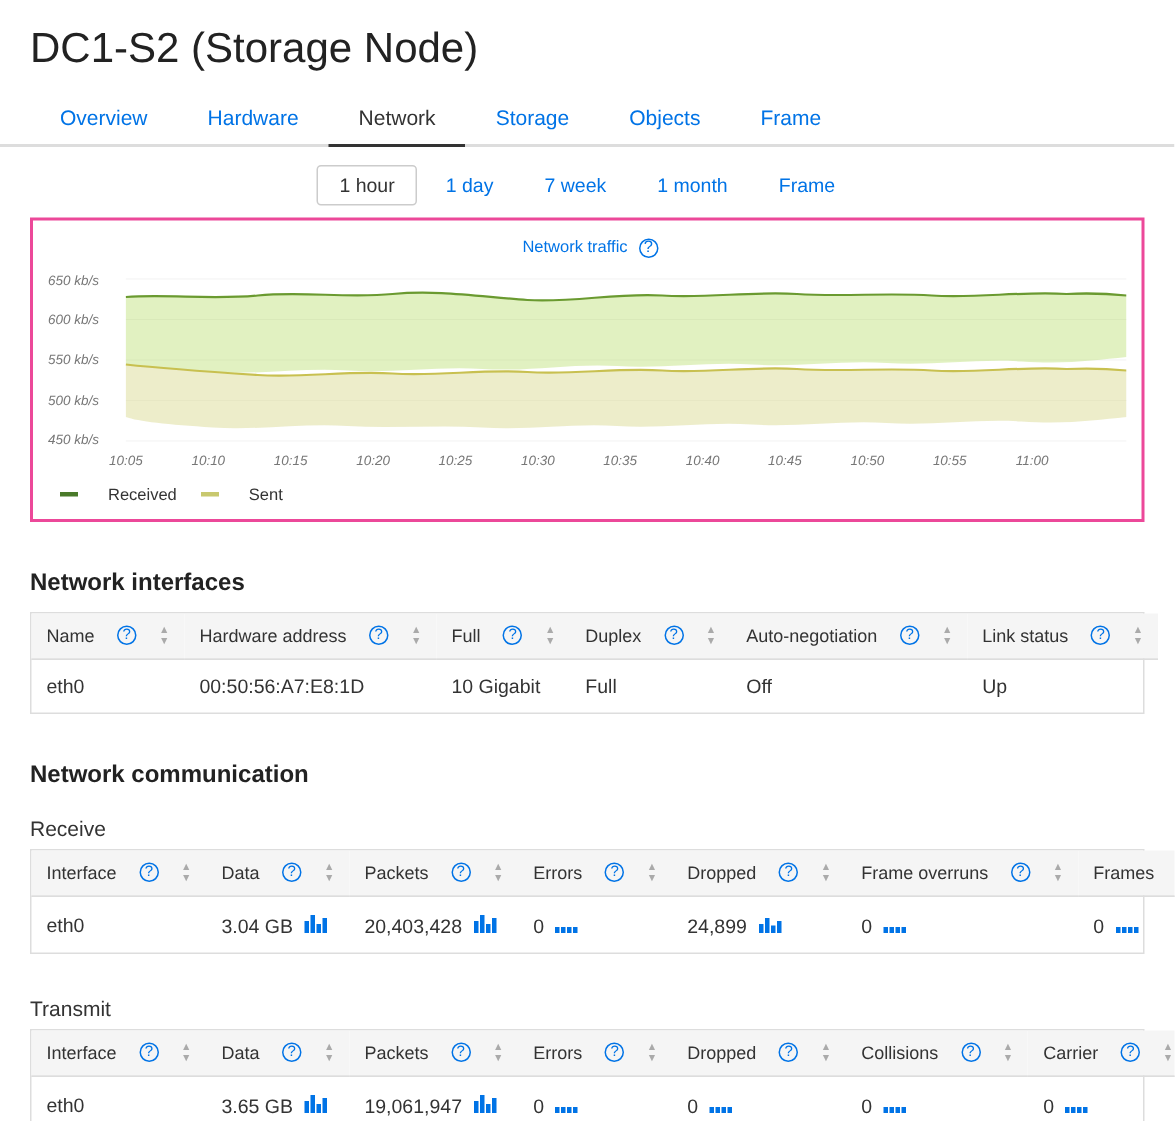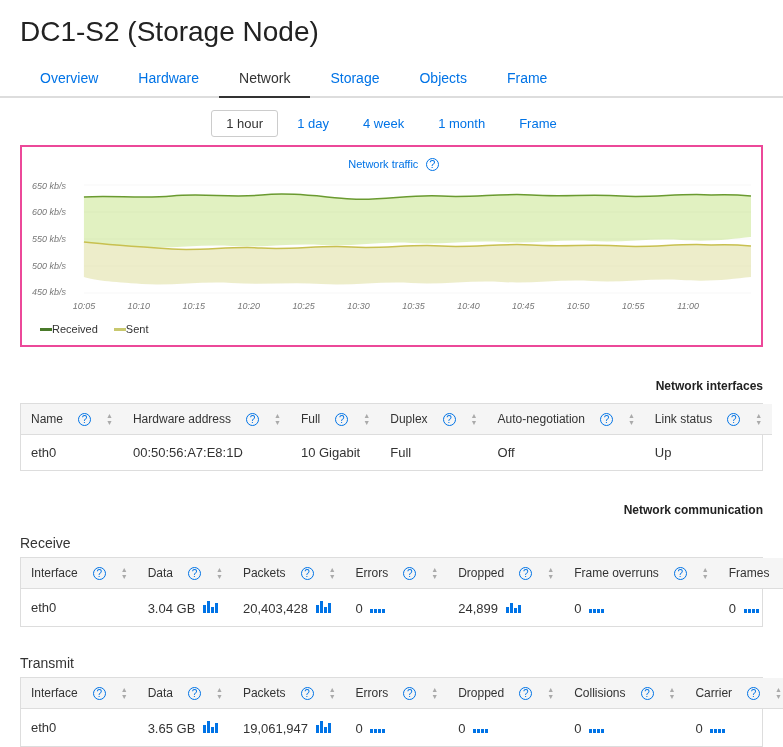--- a/index.html
+++ b/index.html
@@ -17,27 +17,27 @@
     .time-tab { padding: 5px 14px; cursor: pointer; color: #0073e6; font-size: 13px; border: 1px solid transparent; border-radius: 3px; }
     .time-tab.active { border: 1px solid #ccc; color: #333; background: #fff; border-radius: 3px; font-weight: 500; }
     
     
     .chart-container { border: 2px solid #ec4899; margin: 0 20px 20px; padding: 10px; position: relative; }
     .chart-title { text-align: center; font-size: 12px; color: #555; margin-bottom: 6px; }
     .chart-title span { color: #0073e6; margin-left: 4px; font-size: 11px; }
     .chart-area { position: relative; height: 140px; width: 100%; font-style: italic; }
     .chart-svg { width: 100%; height: 100%; }
     .chart-legend { display: flex; gap: 16px; padding: 6px 0 0 8px; font-size: 11px; }
-    .legend-item { display: flex; align-items: center; gap: 0; }
+    .legend-item { display: flex; align-items: center; gap: 20px; }
     .legend-dot { width: 12px; height: 3px; display: inline-block; }
     .legend-dot.received { background: #4a7a2a; }
     .legend-dot.sent { background: #c8c86e; }
     
     
-    .section-title { font-size: 12px; font-weight: 600; padding: 12px 20px 10px; color: #222; text-align: right; }
+    .section-title { font-size: 16px; font-weight: 600; padding: 12px 20px 10px; color: #222; }
     
     
     .data-table { width: 100%; border-collapse: collapse; margin: 0; }
     .table-wrapper { margin: 0 20px 20px; border: 1px solid #ddd; }
     .data-table th { background: #f5f5f5; padding: 8px 10px; text-align: left; font-size: 12px; font-weight: 500; color: #333; border-bottom: 1px solid #ddd; white-space: nowrap; }
     .data-table td { padding: 10px 10px; font-size: 13px; border-bottom: 1px solid #eee; vertical-align: middle; }
     .data-table tr:last-child td { border-bottom: none; }
     .th-inner { display: flex; align-items: center; gap: 15px; }
     .help-icon { color: #0073e6; font-size: 10px; cursor: pointer; border: 1px solid #0073e6; border-radius: 50%; width: 13px; height: 13px; display: inline-flex; align-items: center; justify-content: center; font-style: normal; }
     .sort-icon { color: #aaa; font-size: 9px; cursor: pointer; display: flex; flex-direction: column; line-height: 1; }
@@ -61,21 +61,21 @@
   <div class="main-tab">Hardware</div>
   <div class="main-tab active">Network</div>
   <div class="main-tab">Storage</div>
   <div class="main-tab">Objects</div>
   <div class="main-tab">Frame</div>
 </div>
 
 <div class="time-tabs">
   <div class="time-tab active">1 hour</div>
   <div class="time-tab">1 day</div>
-  <div class="time-tab">4 week</div>
+  <div class="time-tab">7 week</div>
   <div class="time-tab">1 month</div>
   <div class="time-tab">Frame</div>
 </div>
 
 <div class="chart-container">
   <div class="chart-title">
     <span>Network traffic</span>
     <span class="help-icon">?</span>
   </div>
   <div class="chart-area">

